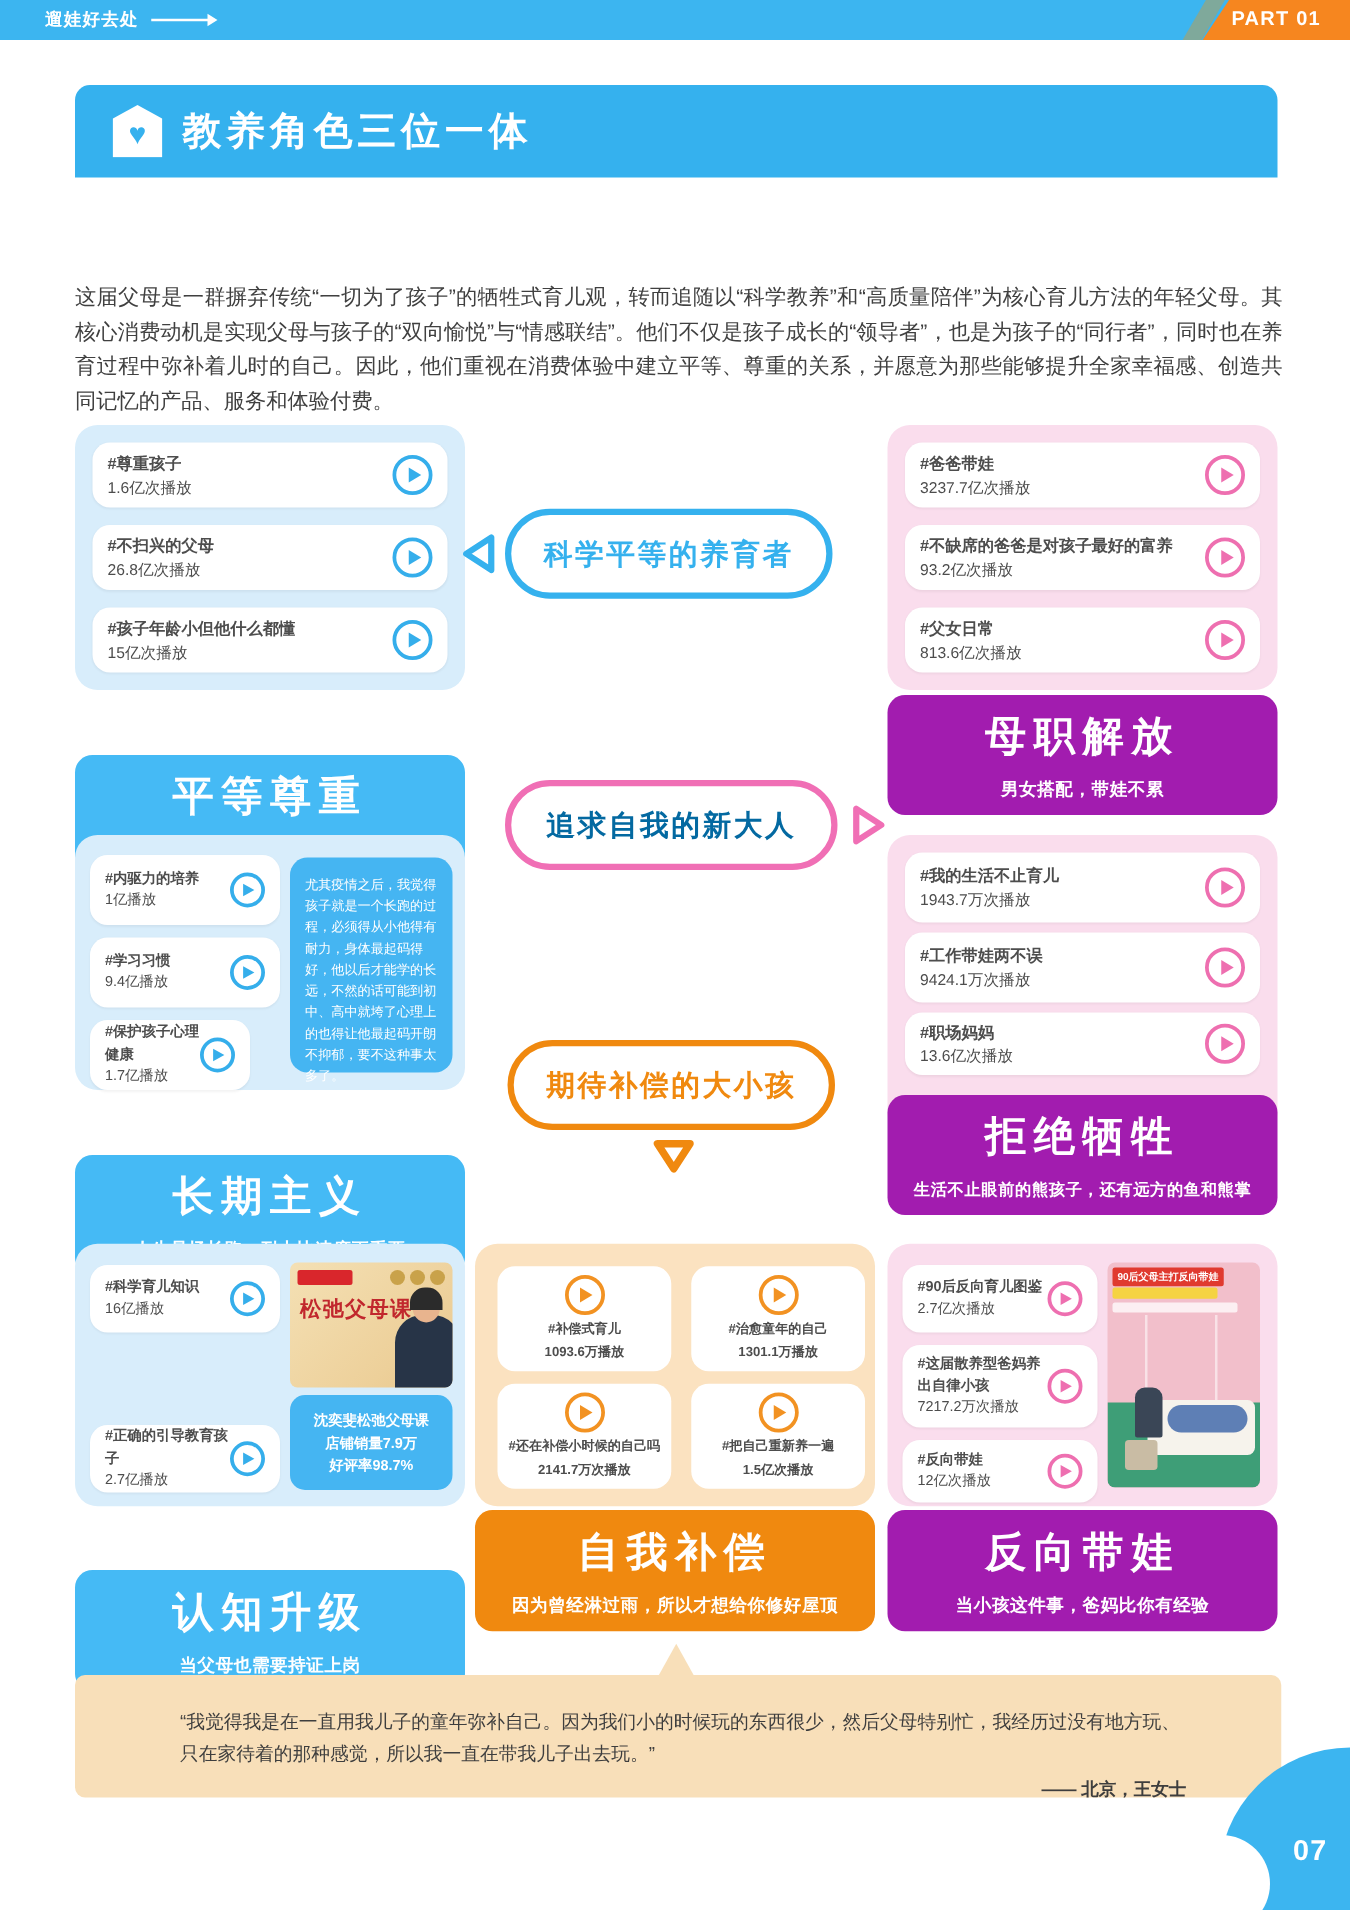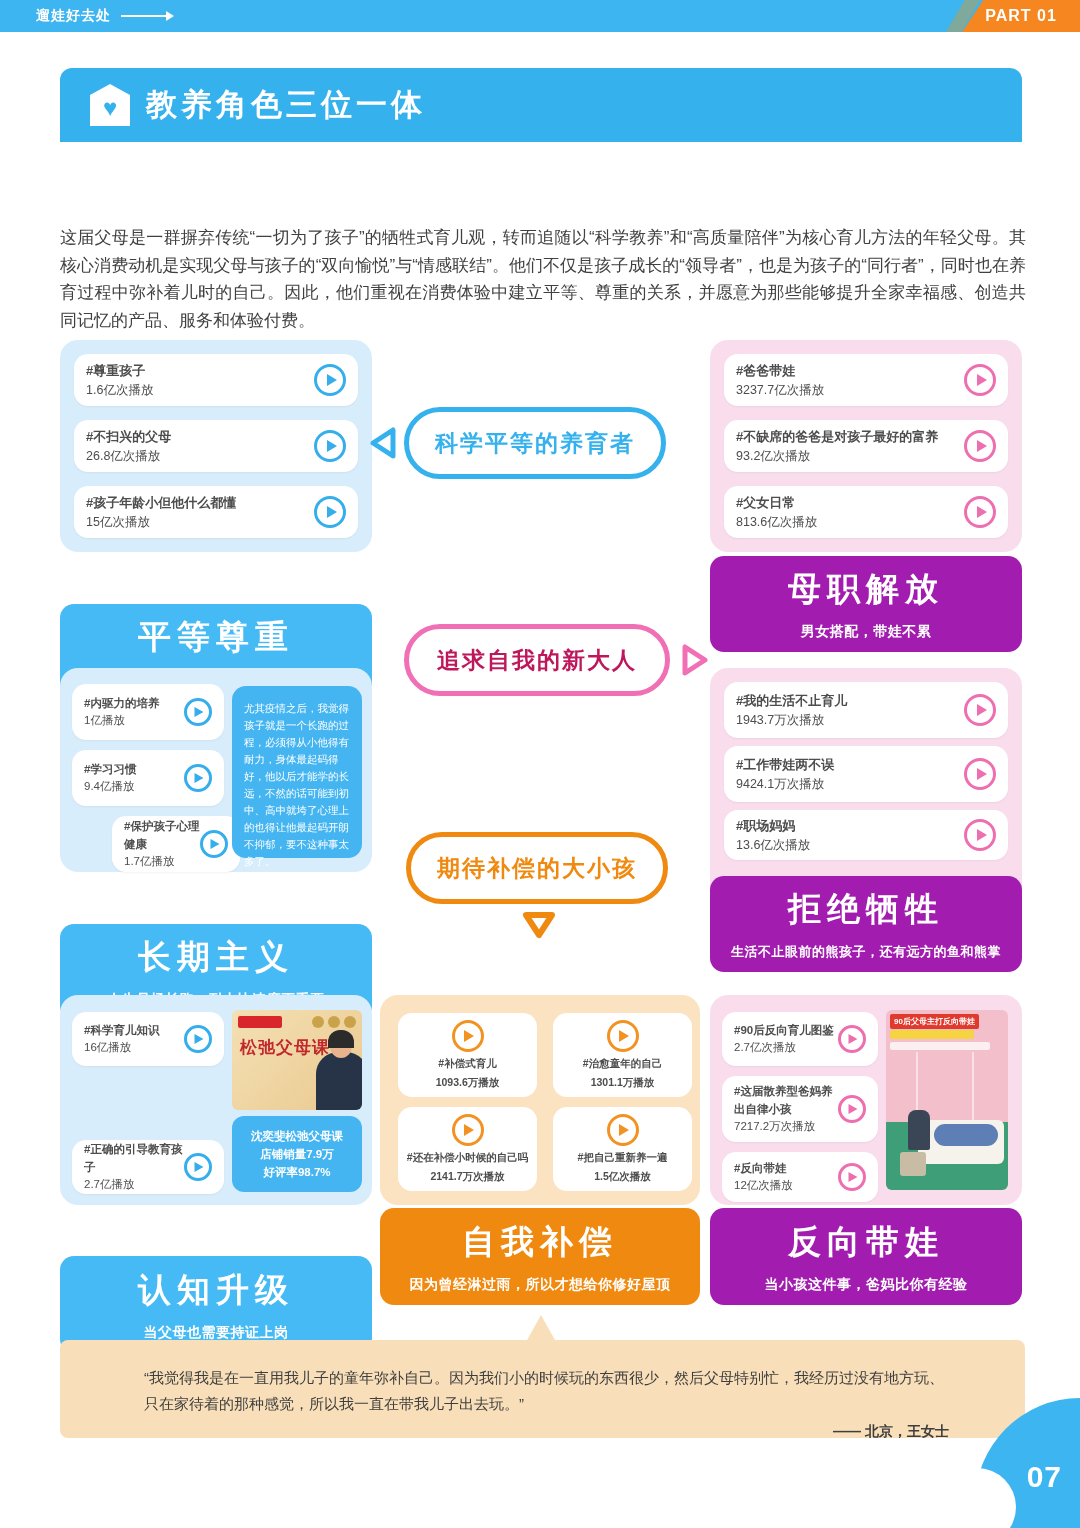--- a/index.html
+++ b/index.html
@@ -41,21 +41,21 @@
 
   
   .footerbox { position:absolute; border-radius:14px; color:#fff; text-align:center; display:flex; flex-direction:column; justify-content:center; gap:11px; }
   .f-blue { background:#45BAF5;margin-top:48px; } .f-pink { background:#a21caf; } .f-orange { background:#F0890F; }
   .ftitle { font-size:33px; font-weight:800; letter-spacing:6px; }
   .fsub { font-size:14px; font-weight:700; letter-spacing:0.5px; }
 
   
   .bubble { position:absolute; background:#fff; border:5px solid; border-radius:40px; display:flex; align-items:center; justify-content:center; font-size:23px; font-weight:800; letter-spacing:2px; }
   .bub-blue { border-color:#35B1EE; color:#35B1EE; }
-  .bub-pink { border-color:#F06FB5; color:#be185d;font-family:Liberation Serif, serif; }
+  .bub-pink { border-color:#F06FB5; color:#0369a1;font-family:Liberation Serif, serif; }
   .bub-orange { border-color:#F0890F; color:#F0890F; }
   .tri { position:absolute; }
 
   
   .qblock { position:absolute; background:#45B5F2; border-radius:14px; color:#fff; padding:14px 10px 10px 12px; }
   .qtext { font-size:10.5px; line-height:1.62; font-weight:500; }
   .qattr { font-size:10.5px; margin-top:13px; text-align:center; font-weight:600; }
 
   
   .tile { position:absolute; background:#fff; border-radius:14px; display:flex; flex-direction:column; align-items:center; justify-content:center; gap:4px; text-align:center; padding:4px; }
@@ -86,21 +86,21 @@
 
   
   .bigquote { position:absolute; left:60px; top:1340px; width:965px; height:98px; background:#F8DFB9; border-radius:8px; padding:25px 70px 0 84px; color:#3E3E3E; }
   .bigquote-text { font-size:15px; line-height:1.7; font-weight:500; }
   .bigquote-attr { font-size:14px; font-weight:600; text-align:right; margin-top:7px; padding-right:6px; }
   .bigquote-pointer { position:absolute; left:526px; top:1315px; width:0; height:0; border-left:15px solid transparent; border-right:15px solid transparent; border-bottom:27px solid #F8DFB9; }
 
   
   .corner { position:absolute; right:0; bottom:0; width:105px; height:130px; background:#3CB5F0; border-top-left-radius:105px; }
   .corner-notch { position:absolute; right:64px; bottom:-18px; width:78px; height:78px; background:#ffffff; border-radius:50%; }
-  .pagenum { position:absolute; right:18px; bottom:34px; color:#fff; font-size:30px; font-weight:600; letter-spacing:1px; }
+  .pagenum { position:absolute; right:18px; bottom:34px; color:#fff; font-size:23px; font-weight:600; letter-spacing:1px; }
 </style>
 </head>
 <body>
 
 <div class="page">
 
   <div class="topbar">
     <div class="brand">
       <span>遛娃好去处</span>
       <span class="brand-arrow"></span>
@@ -202,21 +202,21 @@
         </div>
       <span class="play small c-blue"></span>
     </div>
     <div class="pill narrow" style="left:12px;top:82px;width:152px;height:56px;">
       <div>
           <div class="tag">#学习习惯</div>
            <div class="plays">9.4亿播放</div>
         </div>
       <span class="play small c-blue"></span>
     </div>
-    <div class="pill narrow" style="left:12px;top:148px;width:128px;height:56px;margin-left:40px;">
+    <div class="pill narrow" style="left:12px;top:148px;width:128px;height:56px;">
       <div>
           <div class="tag">#保护孩子心理健康</div>
            <div class="plays">1.7亿播放</div>
         </div>
       <span class="play small c-blue"></span>
     </div>
     <div class="qblock" style="left:172px;top:18px;width:130px;height:172px;">
       <div class="qtext">尤其疫情之后，我觉得孩子就是一个长跑的过程，必须得从小他得有耐力，身体最起码得好，他以后才能学的长远，不然的话可能到初中、高中就垮了心理上的也得让他最起码开朗不抑郁，要不这种事太多了。</div>
       <div class="qattr">—— 北京，闫女士</div>
     </div>

